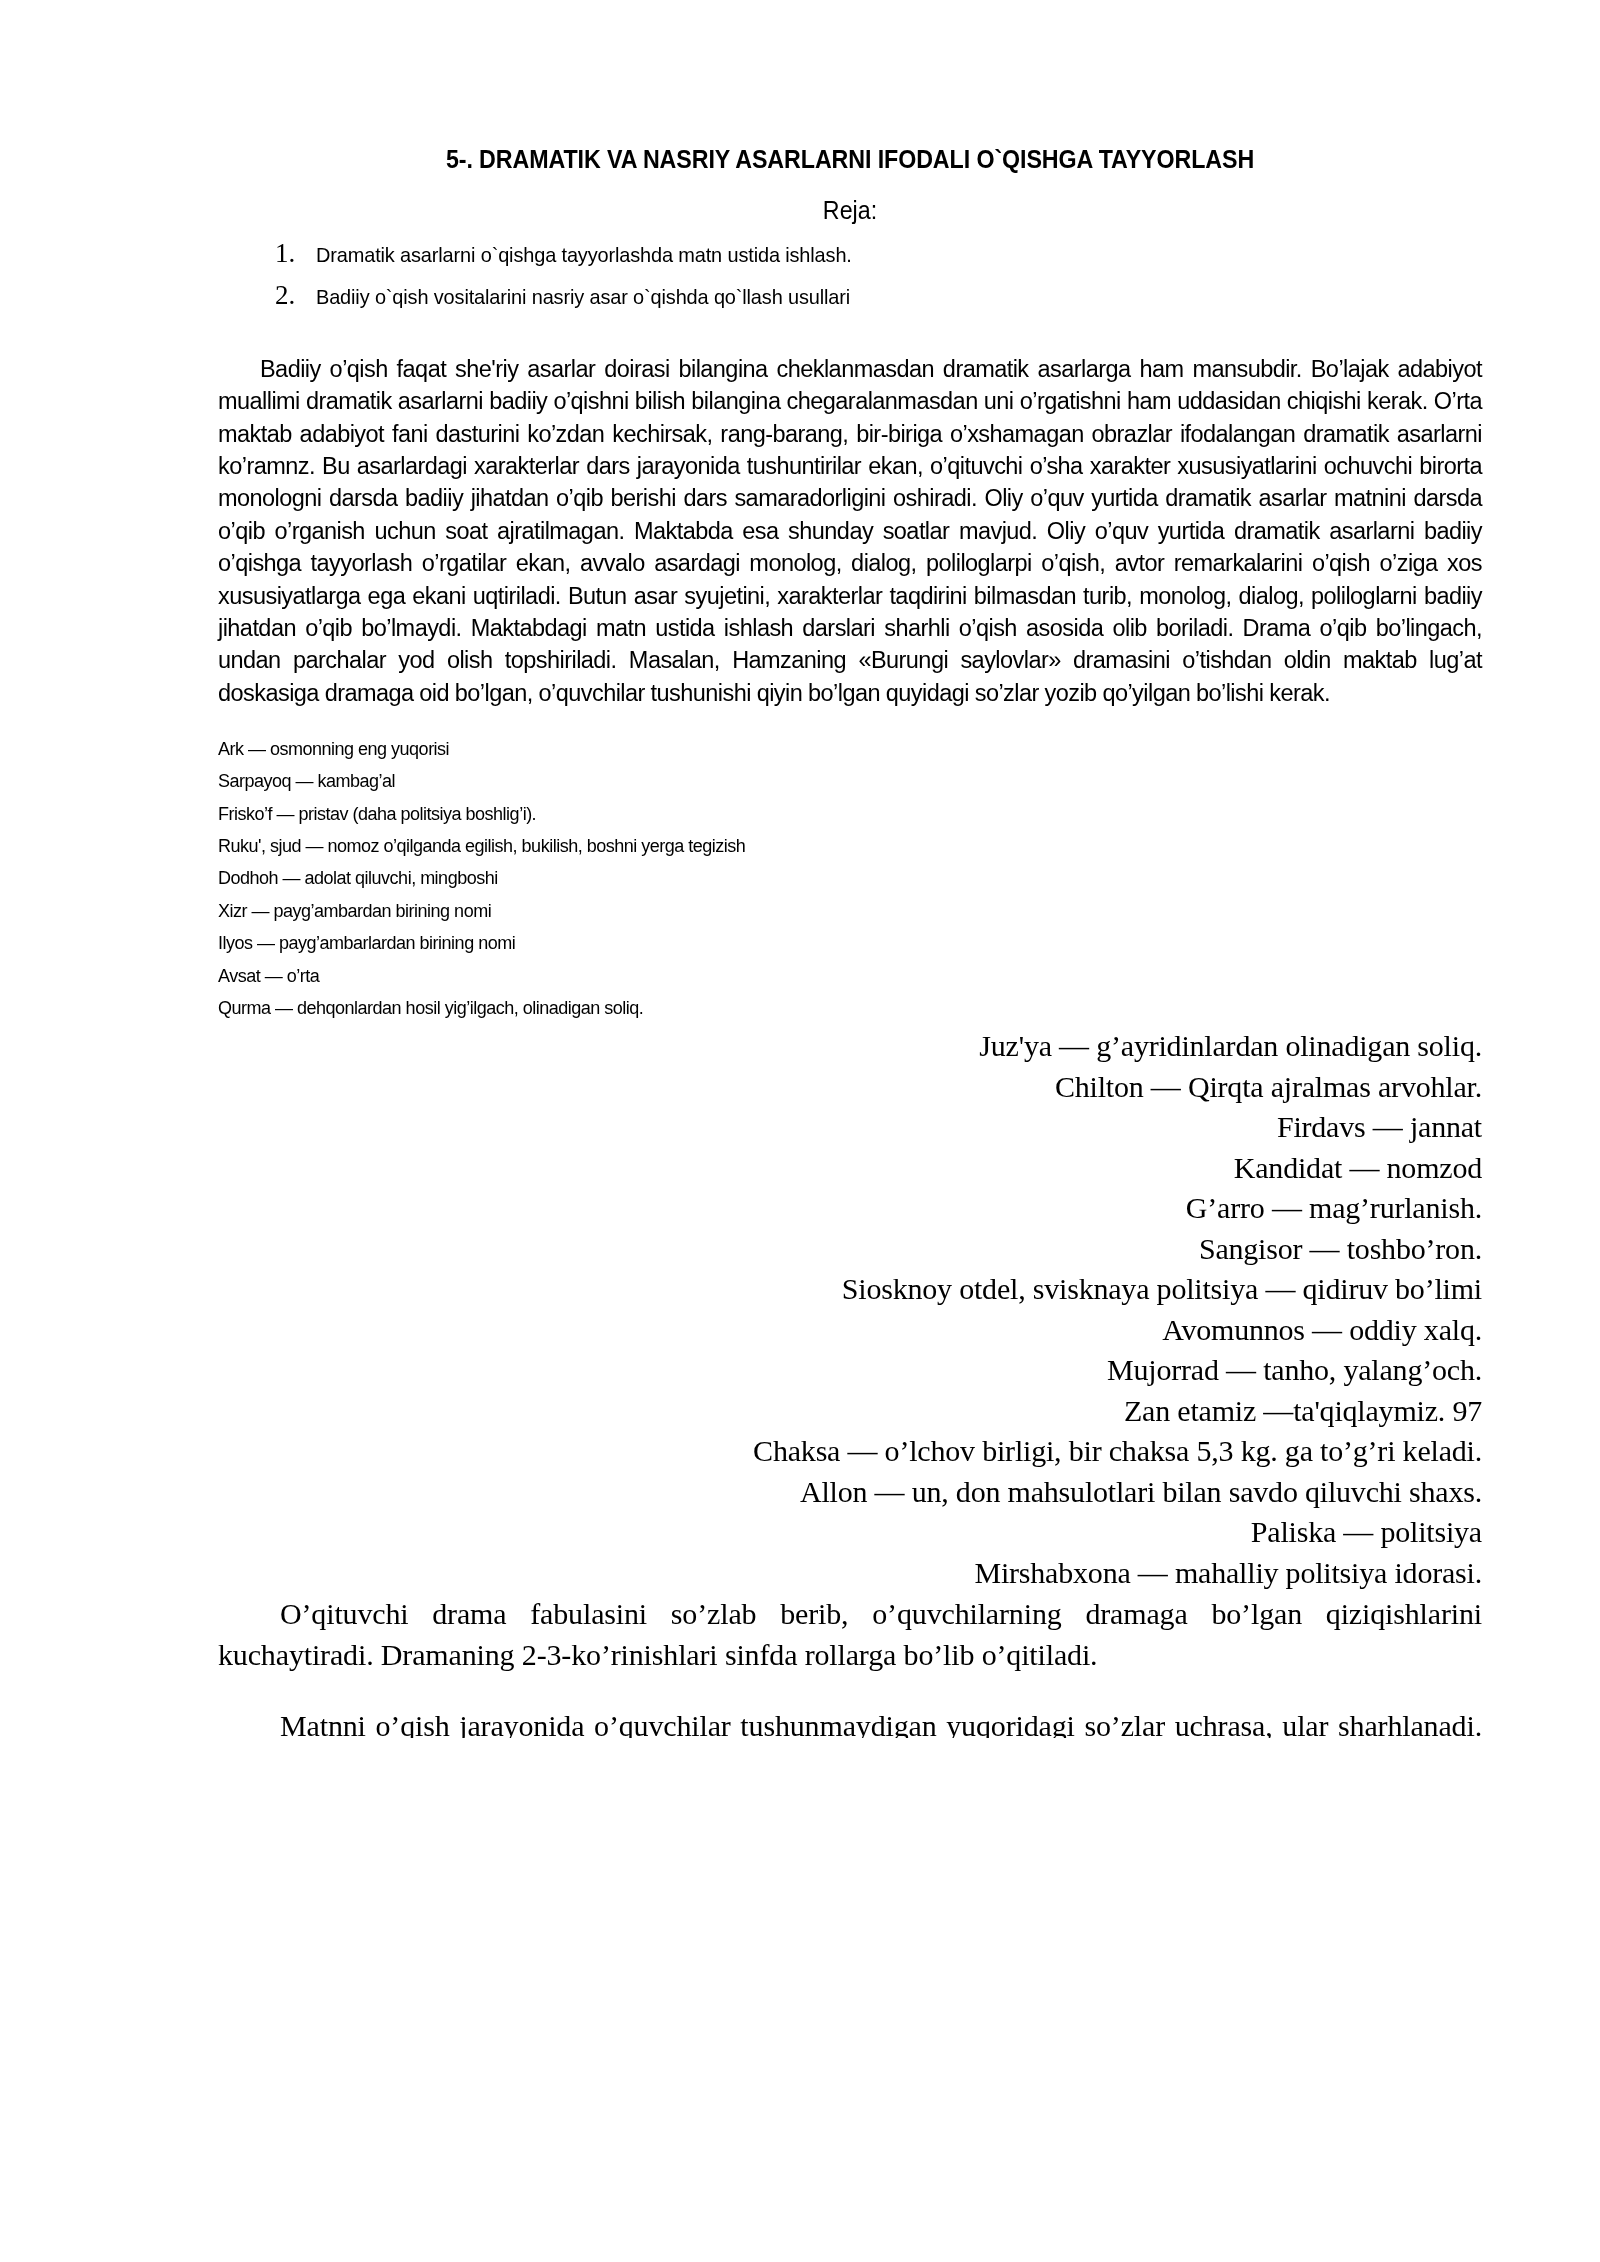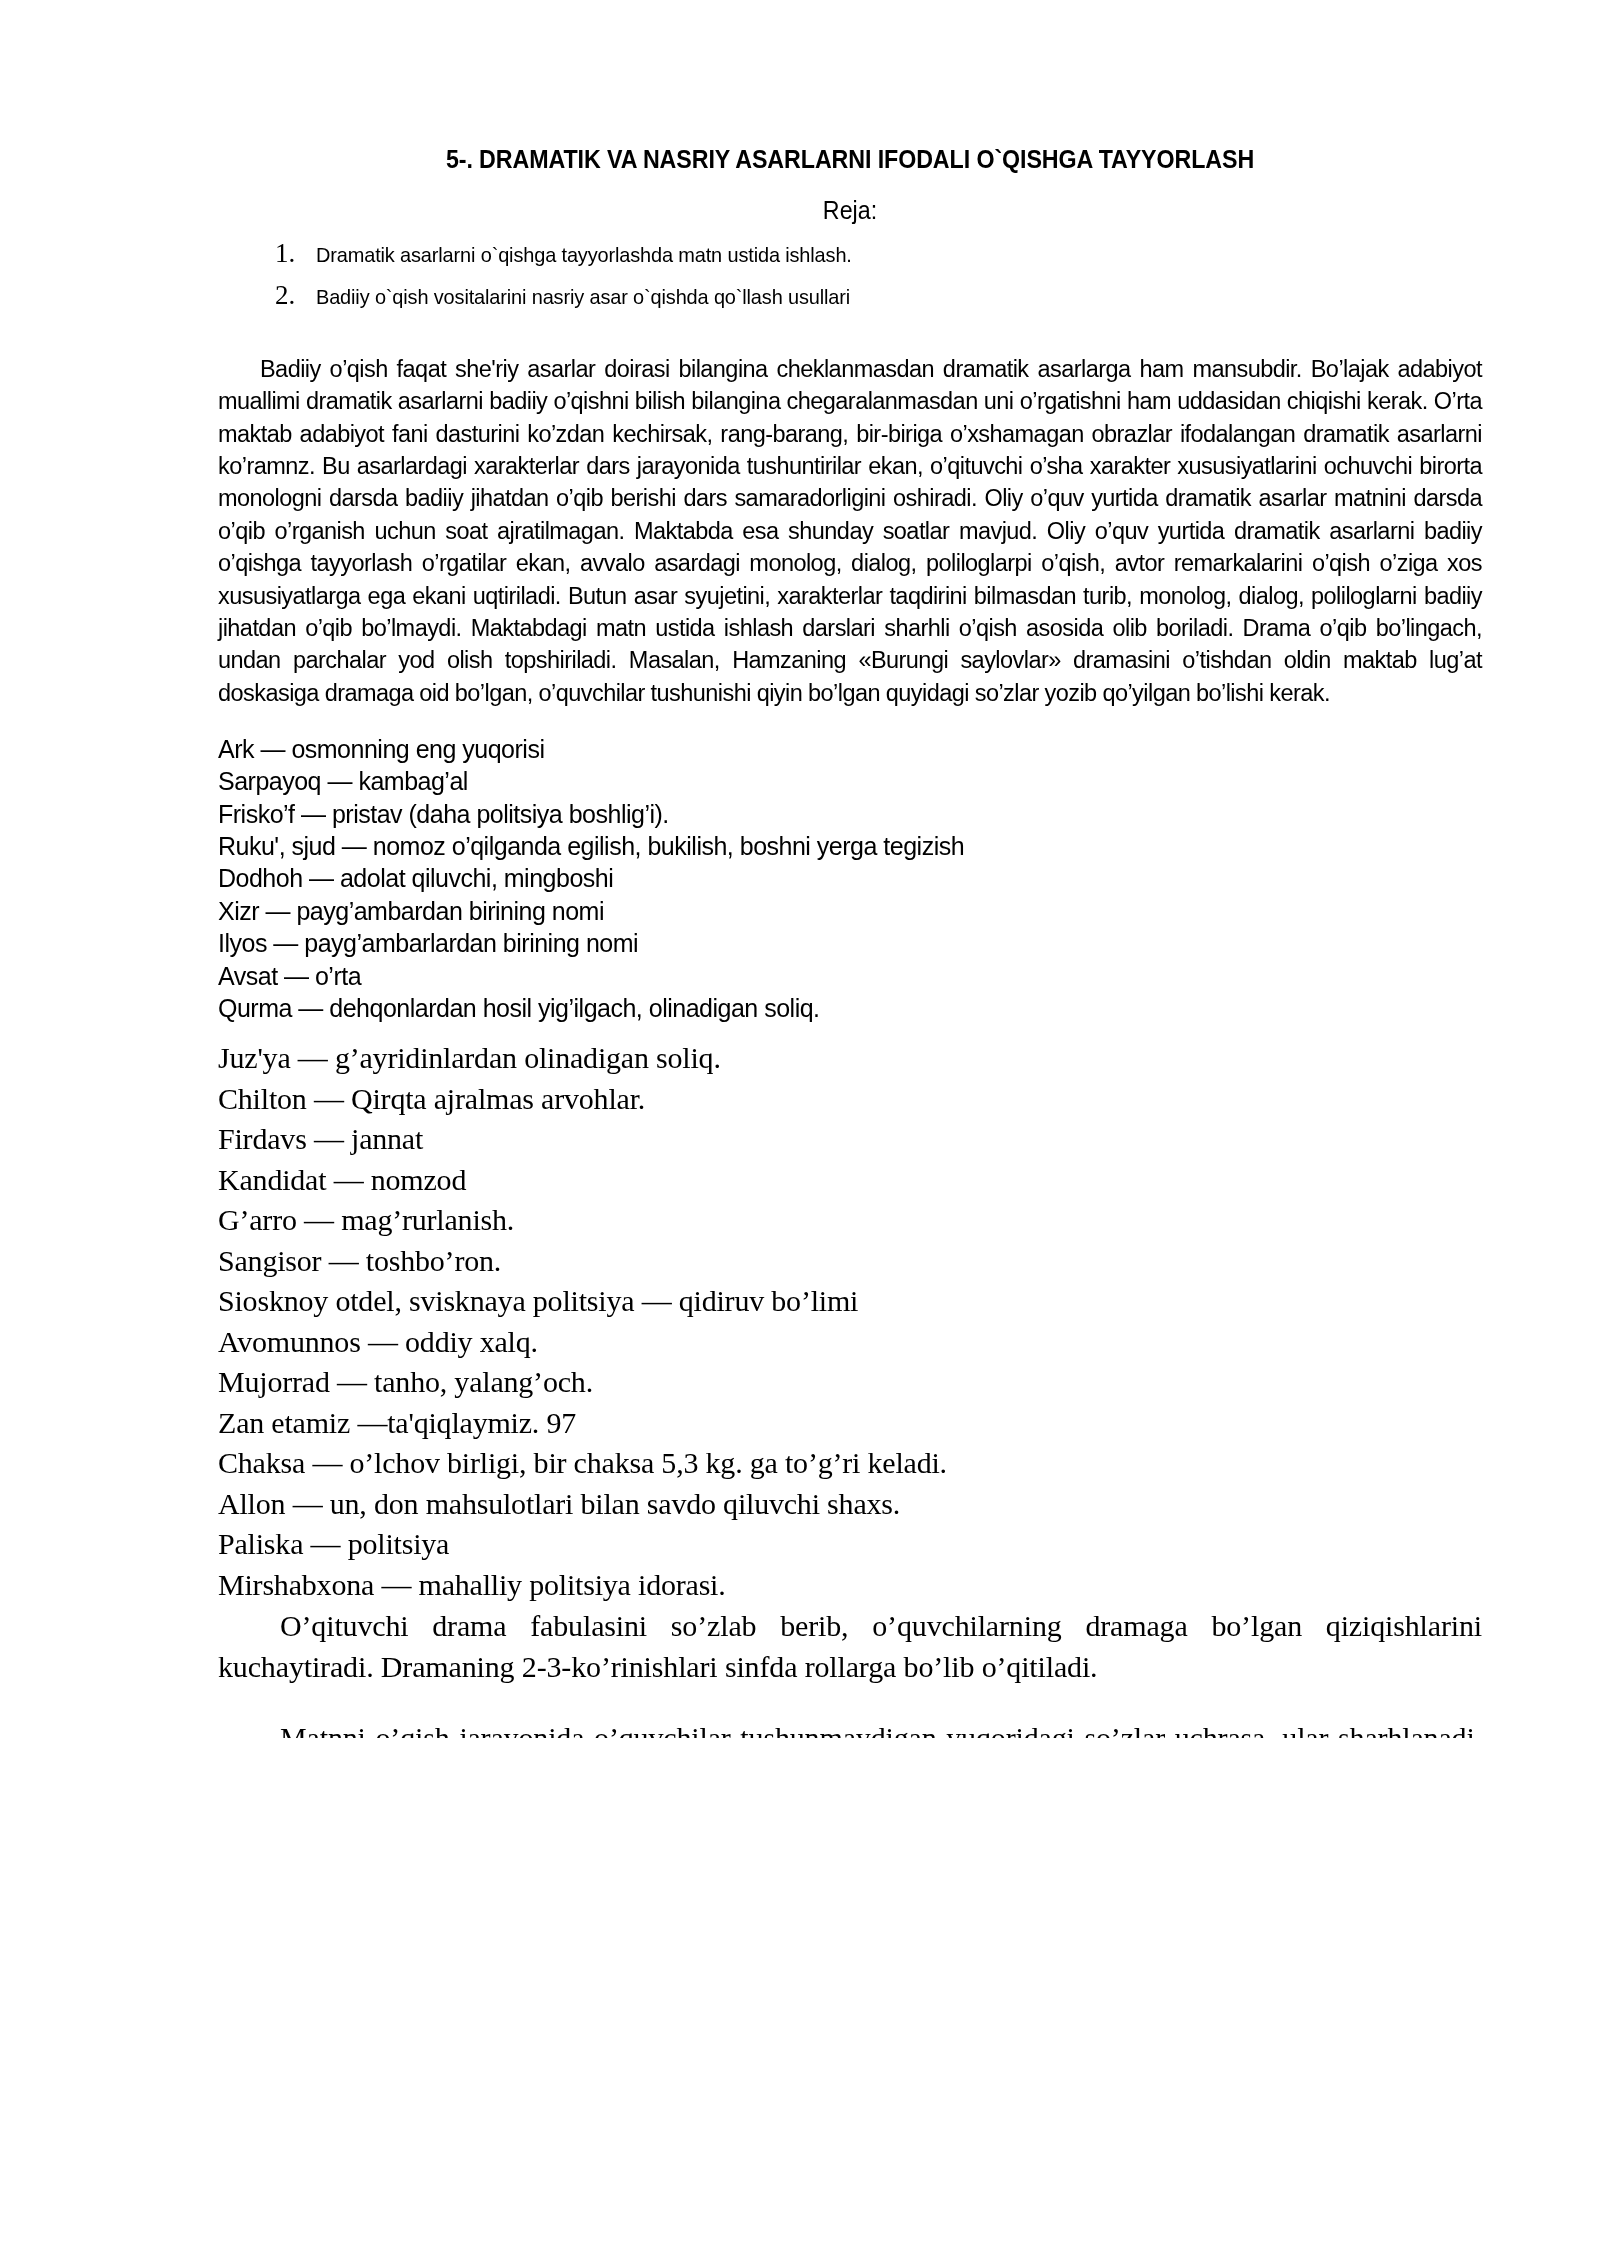--- a/index.html
+++ b/index.html
@@ -85,29 +85,30 @@
     letter-spacing: -0.55px;
     word-spacing: -0.2px;
   }
 
   
   .gloss-sans {
     margin-top: 2px;
   }
   .gloss-sans .g-line {
     font-family: "Liberation Sans", sans-serif;
-    font-size: 25px;
+    font-size: 18px;
     line-height: 32.4px;
     letter-spacing: -0.5px;
     white-space: nowrap;
   }
 
   
   .gloss-serif {
-    margin-top: 14px;
+    margin-top: 2px;
+    text-align: right;
   }
   .gloss-serif .g-line {
     font-family: "Liberation Serif", serif;
     font-size: 30px;
     line-height: 40.5px;
     letter-spacing: -0.2px;
     white-space: nowrap;
   }
 
   

